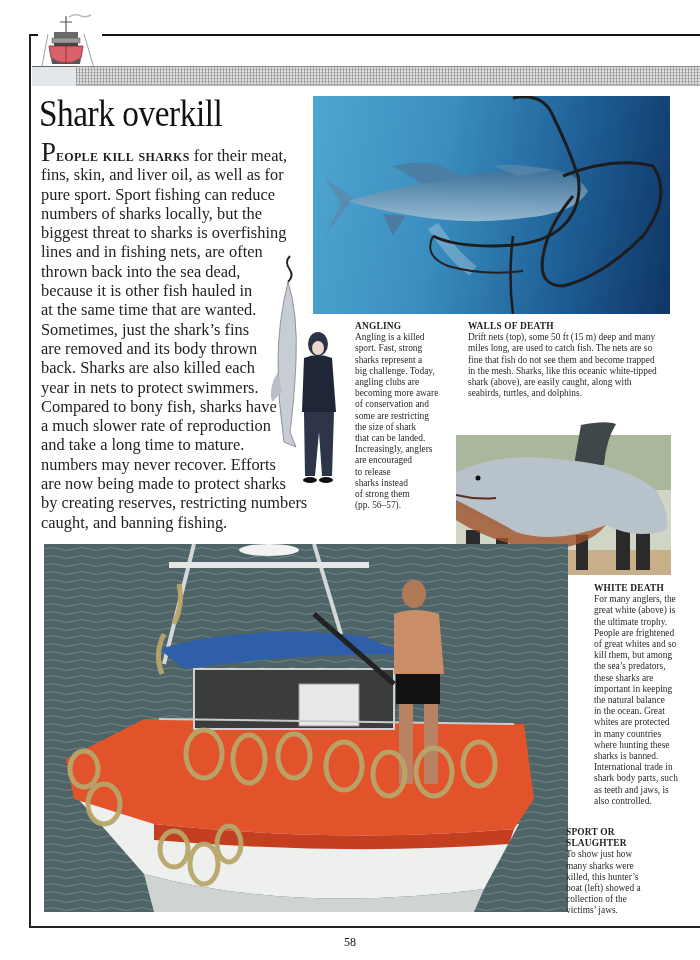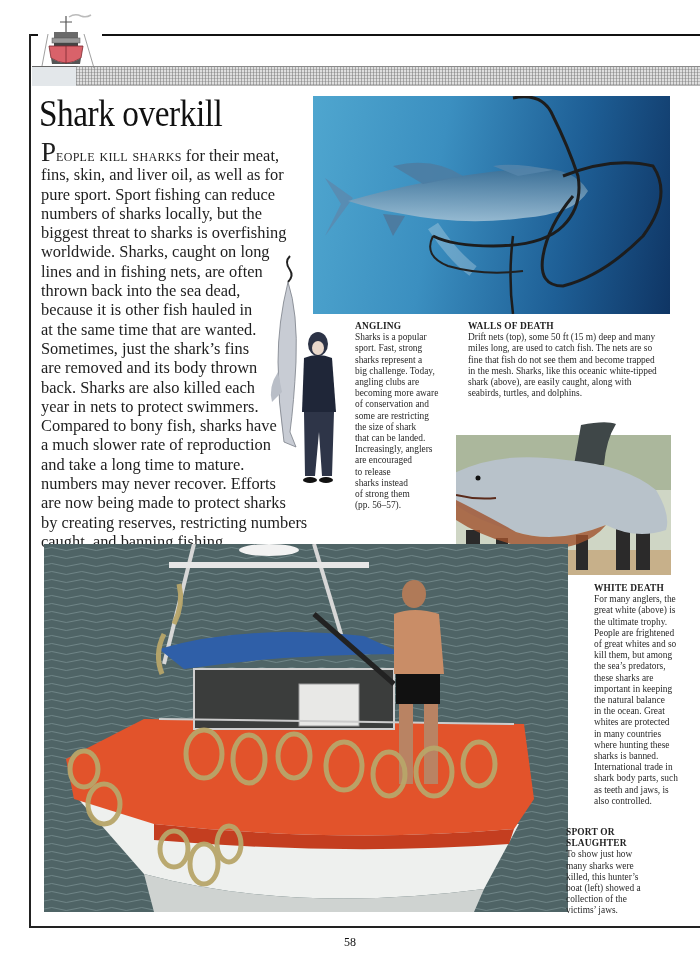--- a/index.html
+++ b/index.html
@@ -19,21 +19,21 @@
     background: repeating-linear-gradient(0deg, rgba(90,90,90,.35) 0 1px, transparent 1px 3px); }
   .water-block { position:absolute; left:32px; top:66px; width:46px; height:19px; background:#e3e7ea; border-top:1px solid #666; }
 
   .trawler { position:absolute; left:36px; top:12px; width:60px; height:56px; }
 
   h1.title { position:absolute; left:39px; top:92px; margin:0; font-weight:normal; font-size:37px; letter-spacing:-0.5px;
      font-family:"Liberation Serif","DejaVu Serif",serif; color:#111; transform:scaleX(0.9); transform-origin:left; white-space:nowrap; }
 
   .intro { position:absolute; left:41px; top:143px; width:258px; font-size:16.4px; line-height:19.3px; color:#1e1e1e; }
   .intro .dropcap { font-size:27px; line-height:19px; }
-  .intro .smallcaps { font-variant:small-caps; font-weight:normal; font-size:17px; letter-spacing:0.3px; }
+  .intro .smallcaps { font-variant:small-caps; font-weight:bold; font-size:17px; letter-spacing:0.3px; }
   .intro span.line { display:block; white-space:nowrap; }
 
   
   .photo { position:absolute; overflow:hidden; }
   .photo-drift { left:313px; top:96px; width:357px; height:218px;
     background: linear-gradient(100deg,#4fa6cf 0%,#3b8fc0 35%,#1e5f96 70%,#0f3564 100%); }
   .photo-white { left:456px; top:420px; width:215px; height:155px; background:#fff; }
   .photo-boat { left:44px; top:544px; width:524px; height:368px; background:#4a5a5c; }
   .angler-cutout { position:absolute; left:268px; top:252px; width:80px; height:240px; }
 
@@ -73,21 +73,20 @@
 </svg>
 
 <h1 class="title">Shark overkill</h1>
 
 <div class="intro">
   <span class="line"><span class="dropcap">P</span><span class="smallcaps">eople kill sharks</span><span> for their meat,</span></span>
   <span class="line">fins, skin, and liver oil, as well as for</span>
   <span class="line">pure sport. Sport fishing can reduce</span>
   <span class="line">numbers of sharks locally, but the</span>
   <span class="line">biggest threat to sharks is overfishing</span>
-  <span class="line">worldwide. Sharks, caught on long</span>
   <span class="line">lines and in fishing nets, are often</span>
   <span class="line">thrown back into the sea dead,</span>
   <span class="line">because it is other fish hauled in</span>
   <span class="line">at the same time that are wanted.</span>
   <span class="line">Sometimes, just the shark’s fins</span>
   <span class="line">are removed and its body thrown</span>
   <span class="line">back. Sharks are also killed each</span>
   <span class="line">year in nets to protect swimmers.</span>
   <span class="line">Compared to bony fish, sharks have</span>
   <span class="line">a much slower rate of reproduction</span>
@@ -200,21 +199,21 @@
       <ellipse cx="160" cy="320" rx="14" ry="20"></ellipse>
       <ellipse cx="185" cy="300" rx="12" ry="18"></ellipse>
       <path d="M135 40 Q140 60 130 80"></path>
       <path d="M120 90 Q110 110 118 130"></path>
     </g>
   </svg>
 </div>
 
 <div class="cap cap-angling">
   <span class="head">ANGLING</span>
-  <span class="ln">Sharks is a popular</span>
+  <span class="ln">Angling is a killed</span>
   <span class="ln">sport. Fast, strong</span>
   <span class="ln">sharks represent a</span>
   <span class="ln">big challenge. Today,</span>
   <span class="ln">angling clubs are</span>
   <span class="ln">becoming more aware</span>
   <span class="ln">of conservation and</span>
   <span class="ln">some are restricting</span>
   <span class="ln">the size of shark</span>
   <span class="ln">that can be landed.</span>
   <span class="ln">Increasingly, anglers</span>

